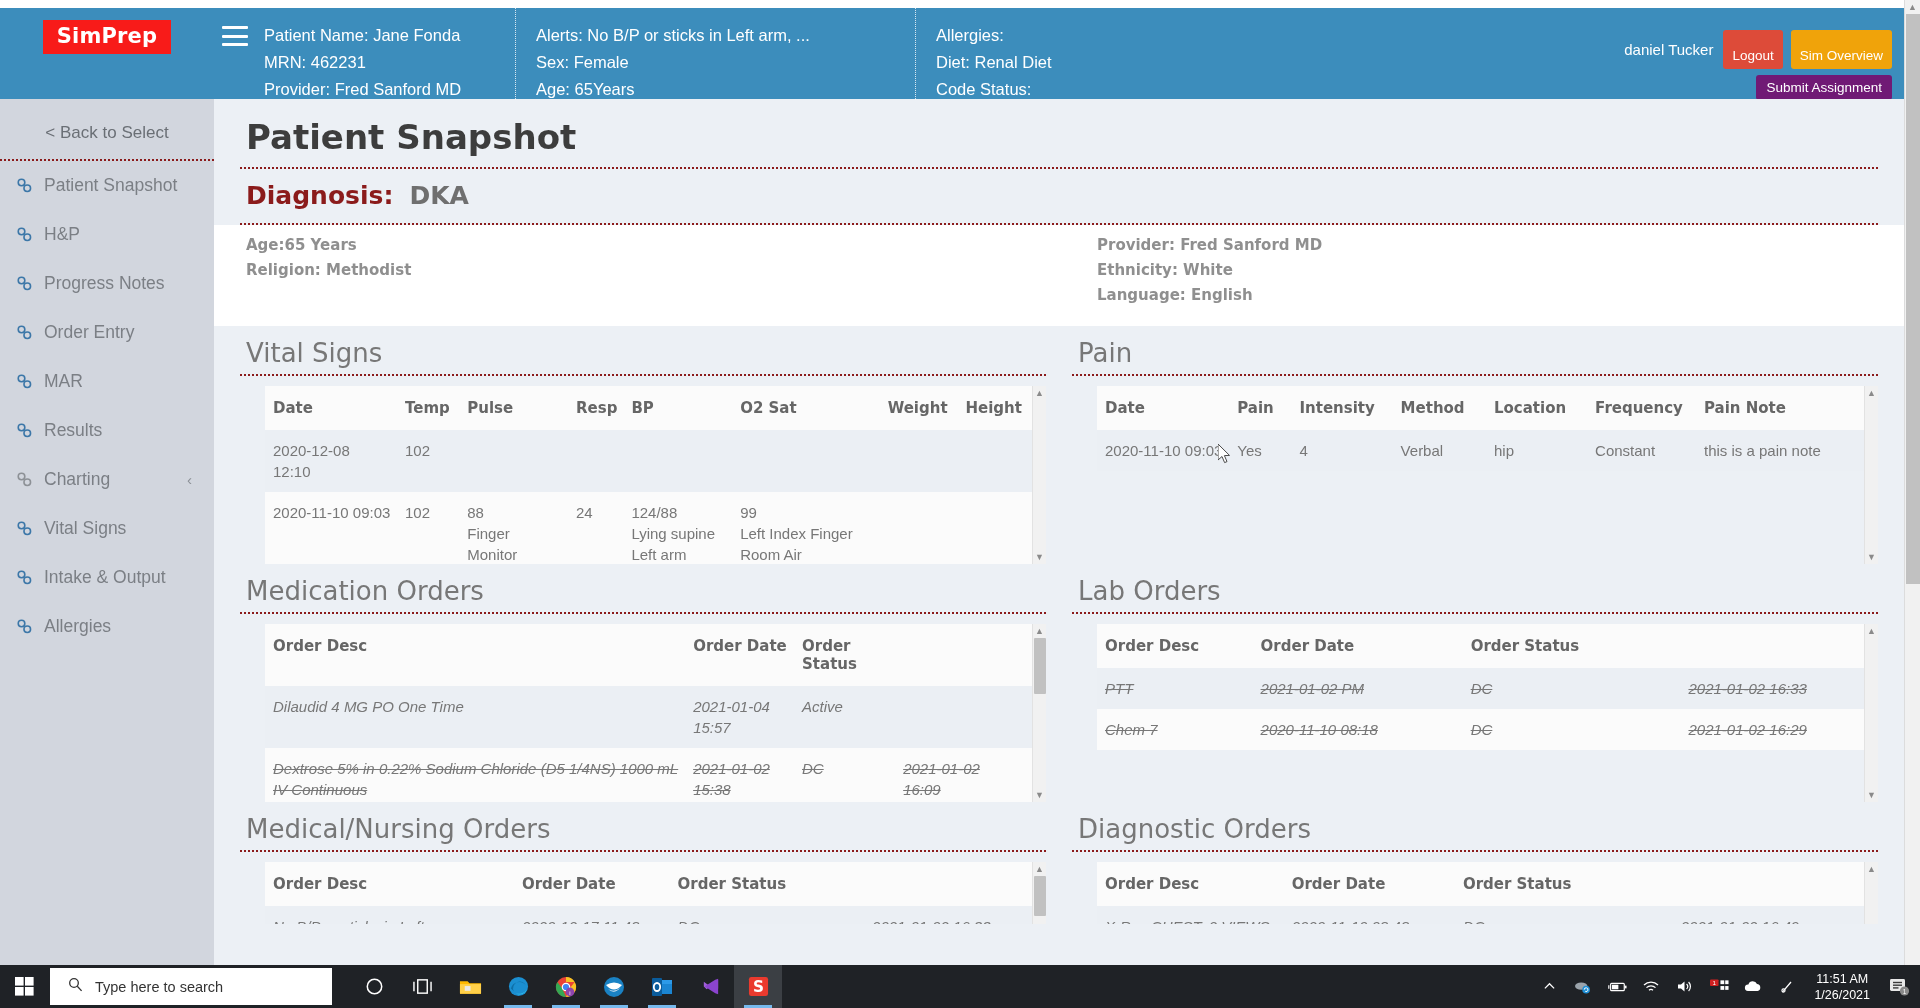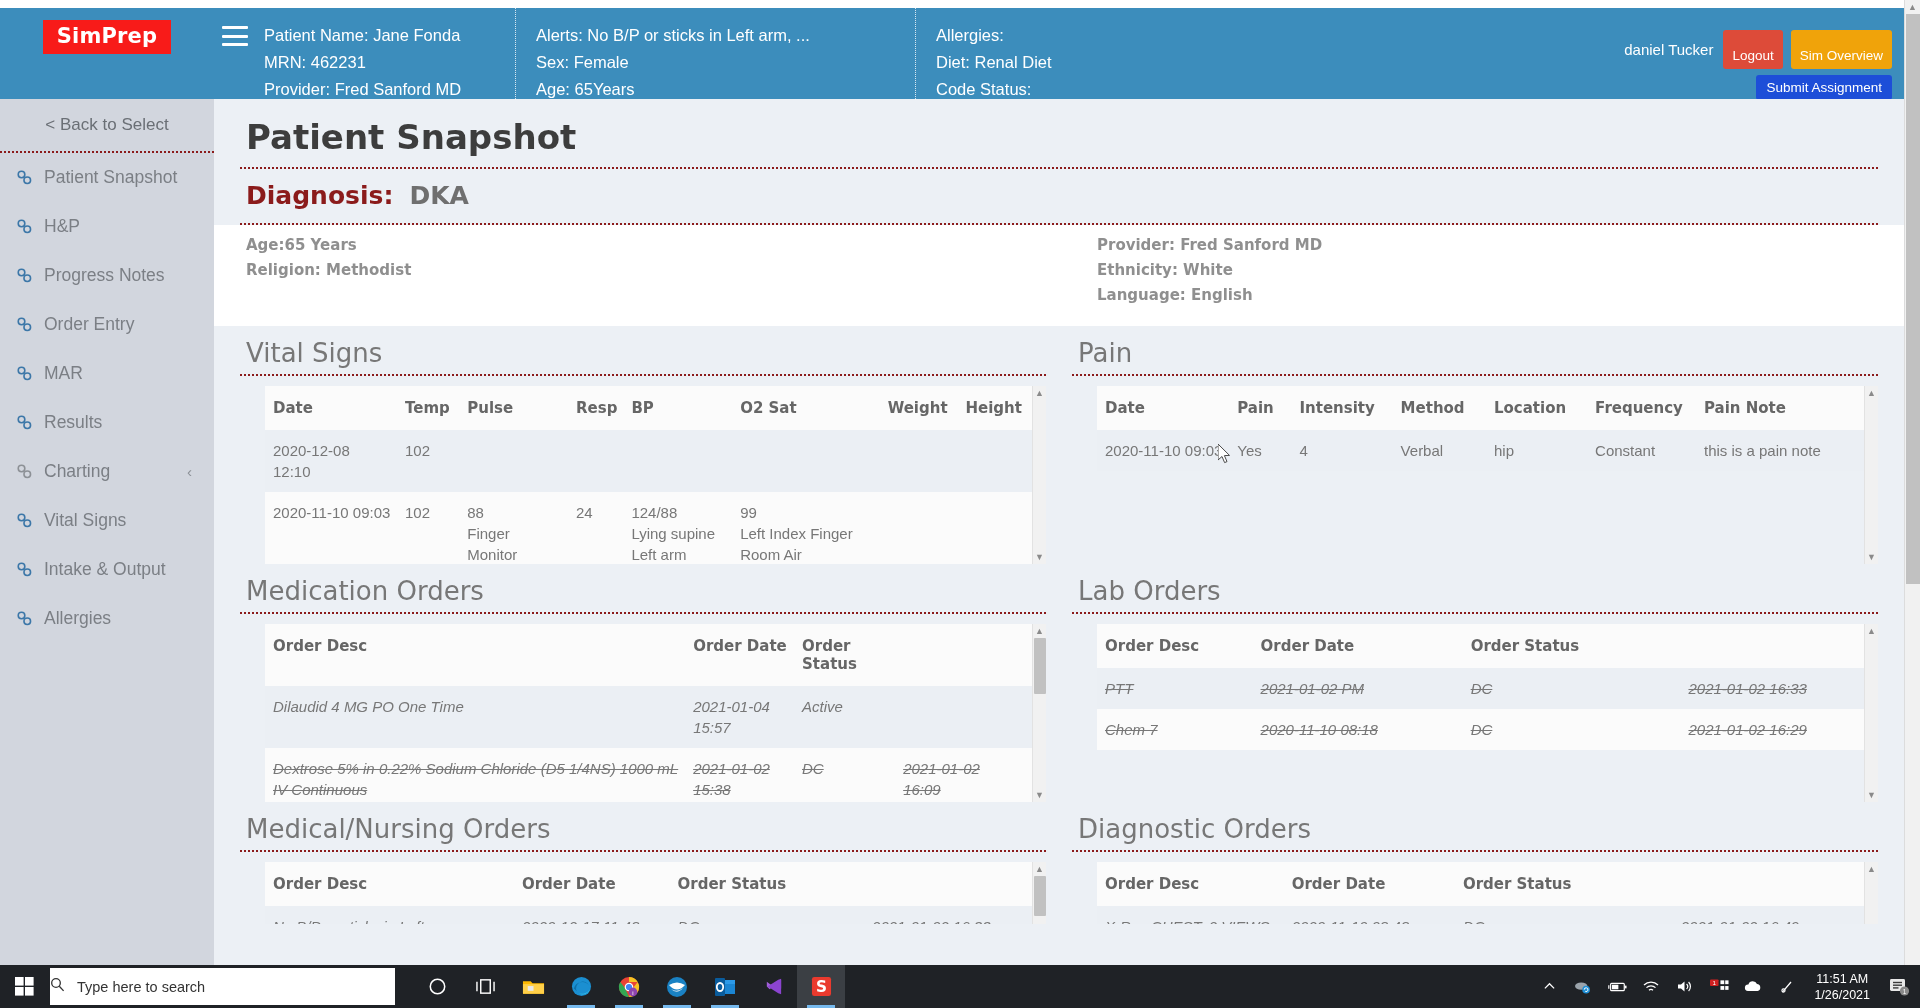--- a/index.html
+++ b/index.html
@@ -53,31 +53,31 @@
   .user-row1 { display:flex; justify-content:flex-end; align-items:center; gap:8px; }
   .user-row2 { display:flex; justify-content:flex-end; margin-top:6px; }
   .username { color:#ffffff; font-size:15px; margin-right:2px; }
   .btn {
     border:none; color:#ffffff; font-size:13.5px;
     padding:19px 9px 6px 9px; border-radius:3px; cursor:pointer;
     font-family:"Liberation Sans", sans-serif; line-height:1;
   }
   .btn-logout { background:#dd4b39; }
   .btn-simoverview { background:#f0a30a; }
-  .btn-submit { background:#1d4ed8; font-size:13.5px; padding:6px 10px; }
+  .btn-submit { background:#701a75; font-size:13.5px; padding:6px 10px; }
 
   
   .sidebar {
     position: absolute; top: 99px; left: 0;
     width: 214px; height: 866px;
     background: #d2d6de;
   }
   .back-select {
     height: 52px; display:flex; align-items:center; justify-content:center;
-    color:#6a6f75; font-size:17px; cursor:pointer;
+    color:#6a6f75; font-size:17px; cursor:pointer;margin-top:8px;
   }
   .side-divider { border-top: 2px dotted #8b1b1b; margin: 0 0 0 0; }
   .side-item {
     height: 49px; display:flex; align-items:center;
     padding-left: 16px; color:#7b7f85; font-size:17.5px;
     cursor:pointer; position:relative;
   }
   .side-item .chain { margin-right: 11px; display:flex; align-items:center; }
   .side-chevron { position:absolute; right:22px; color:#8b9096; font-size:15px; }
 
@@ -165,22 +165,22 @@
   
   .cursor { position:absolute; left:1218px; top:444px; width:14px; height:21px; z-index:60; }
 
   
   .taskbar {
     position:absolute; left:0; bottom:0; width:1920px; height:43px;
     background:#1f2226; display:flex; align-items:center; z-index:80;
   }
   .start-btn { width:48px; height:43px; display:flex; align-items:center; justify-content:center; cursor:pointer;}
   .searchbox {
-    width:345px; height:37px; background:#ffffff; display:flex; align-items:center;
-    padding-left:0; gap:12px; margin-left:2px; cursor:text;
+    width:282px; height:37px; background:#ffffff; display:flex; align-items:center;
+    padding-left:18px; gap:12px; margin-left:2px; cursor:text;
   }
   .searchbox .txt { font-size:14.5px; color:#333333; }
   .tb-icons { display:flex; align-items:center; gap:0px; margin-left:18px; }
   .tb-ico {
     width:48px; height:43px; display:flex; align-items:center; justify-content:center;
     position:relative; cursor:pointer;
   }
   .tb-ico.active { background:#3b3f44; }
   .tb-ico .under {
     position:absolute; bottom:0; left:10px; right:10px; height:3px; background:#76b9ed;

